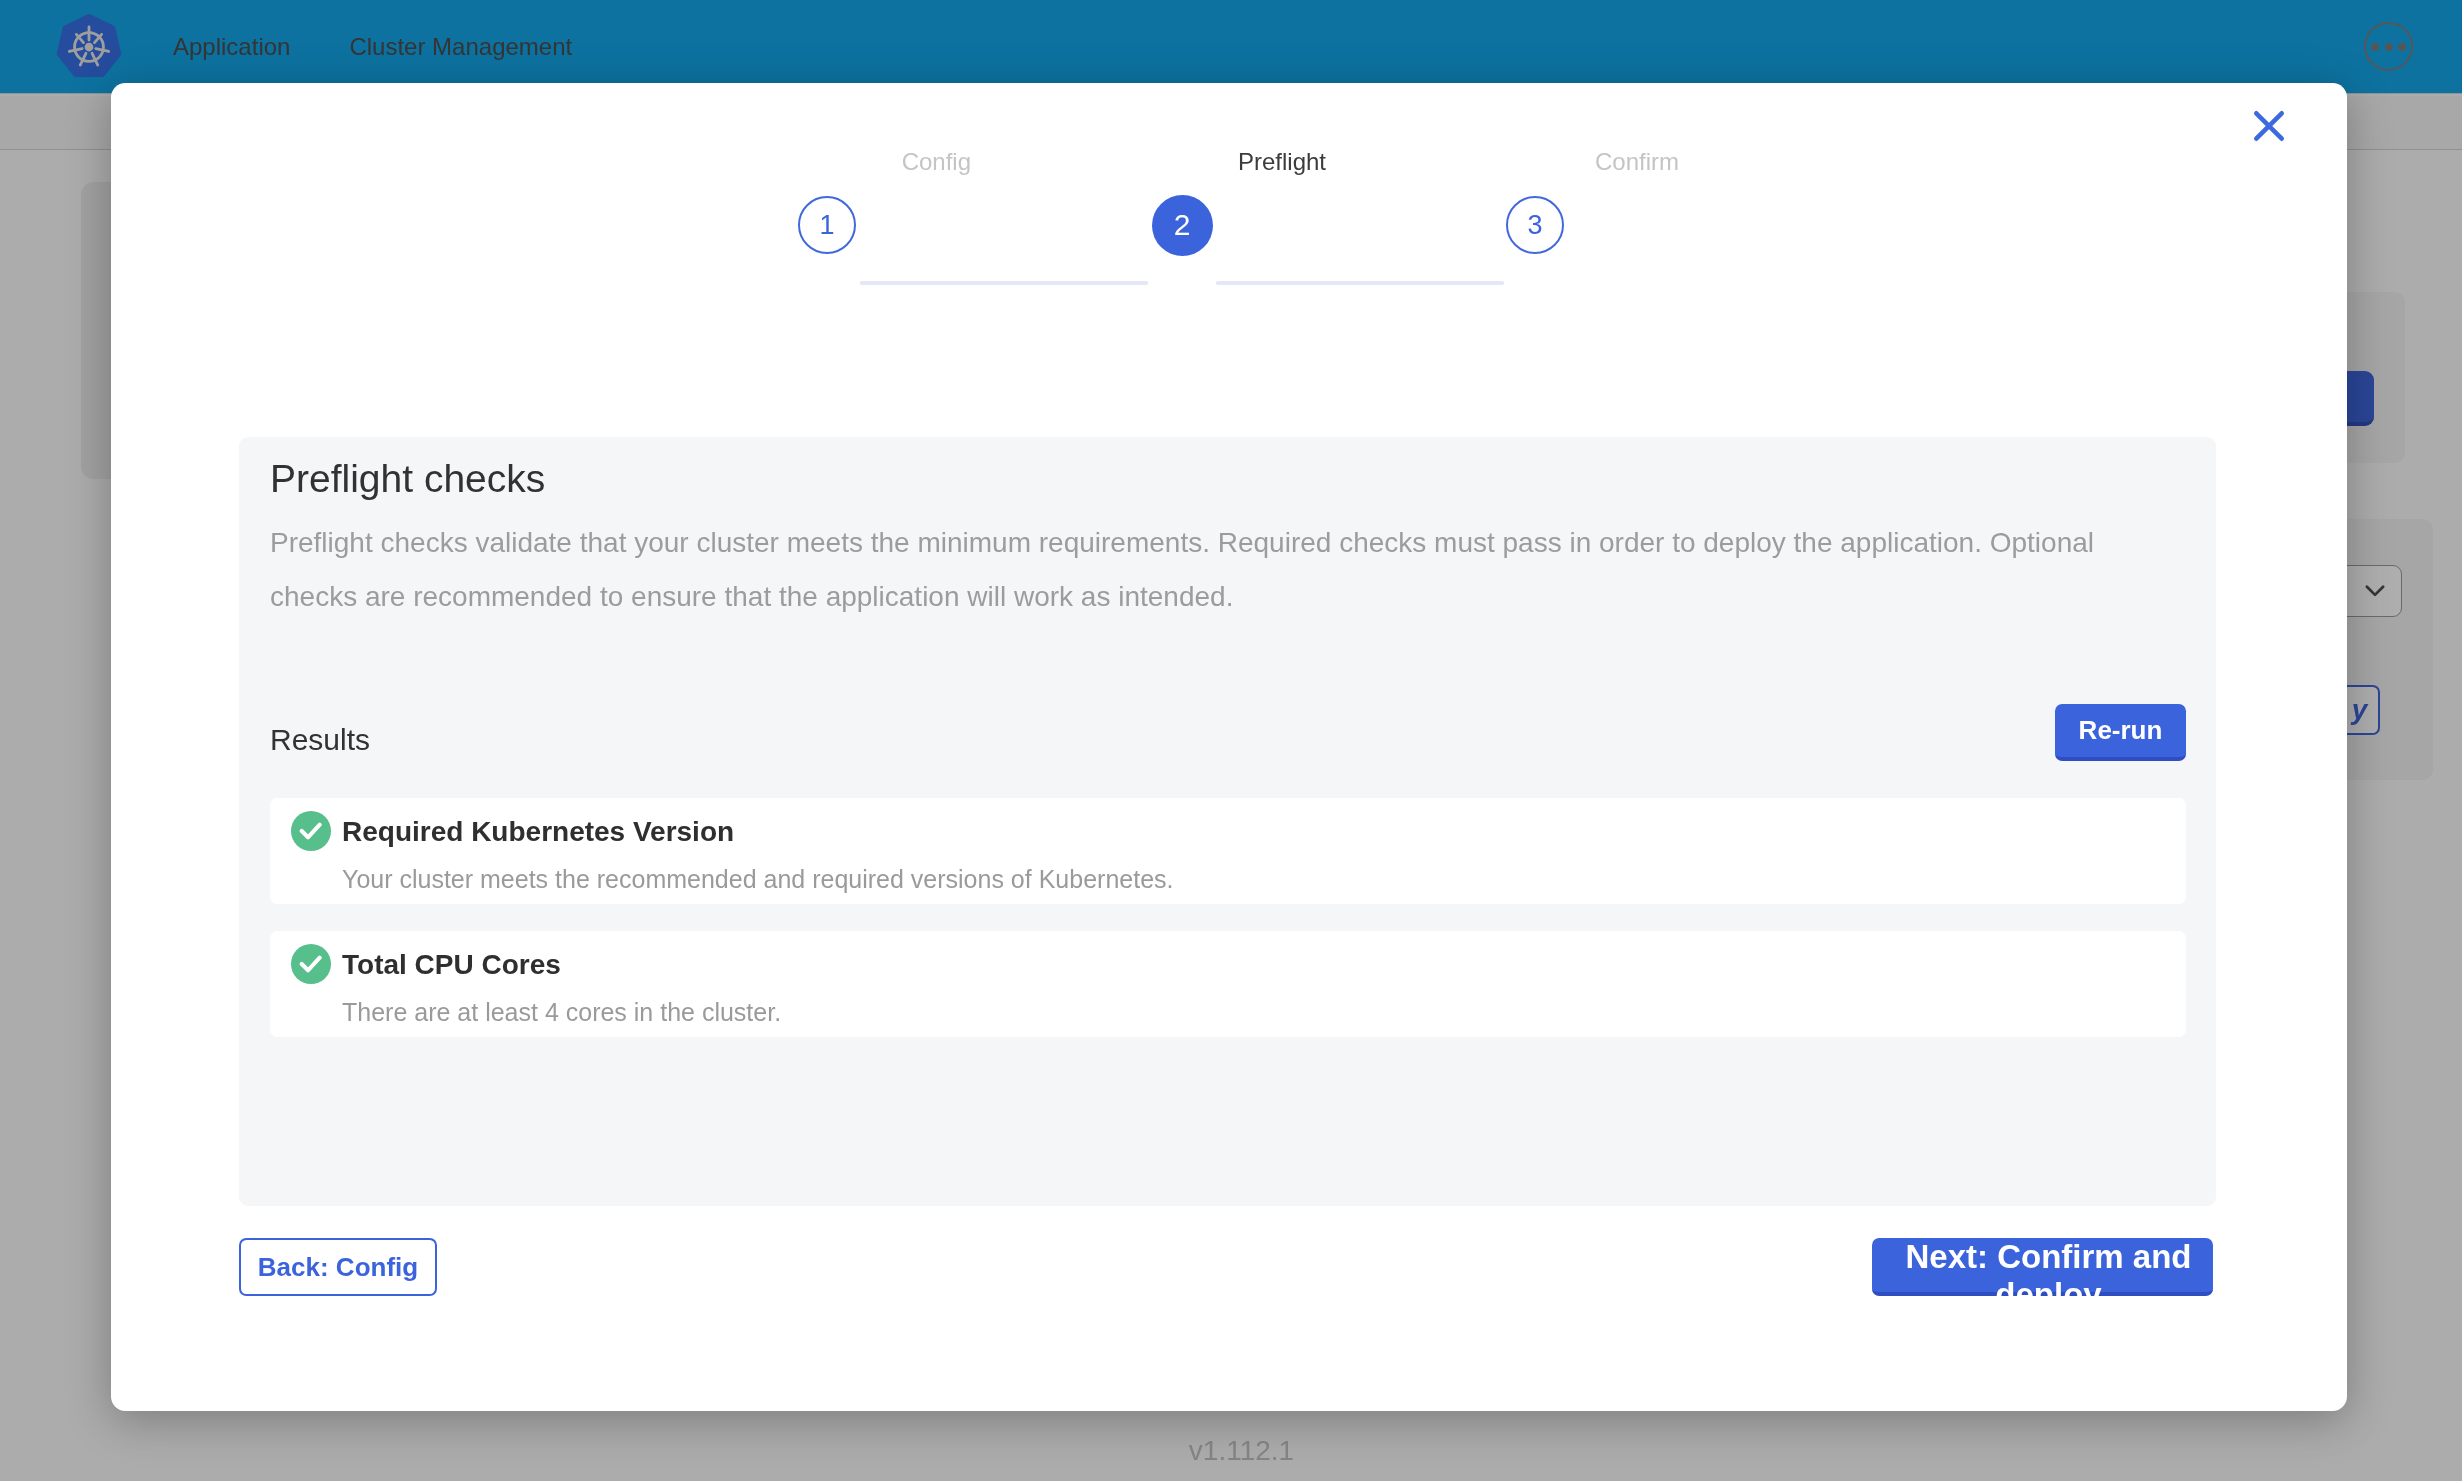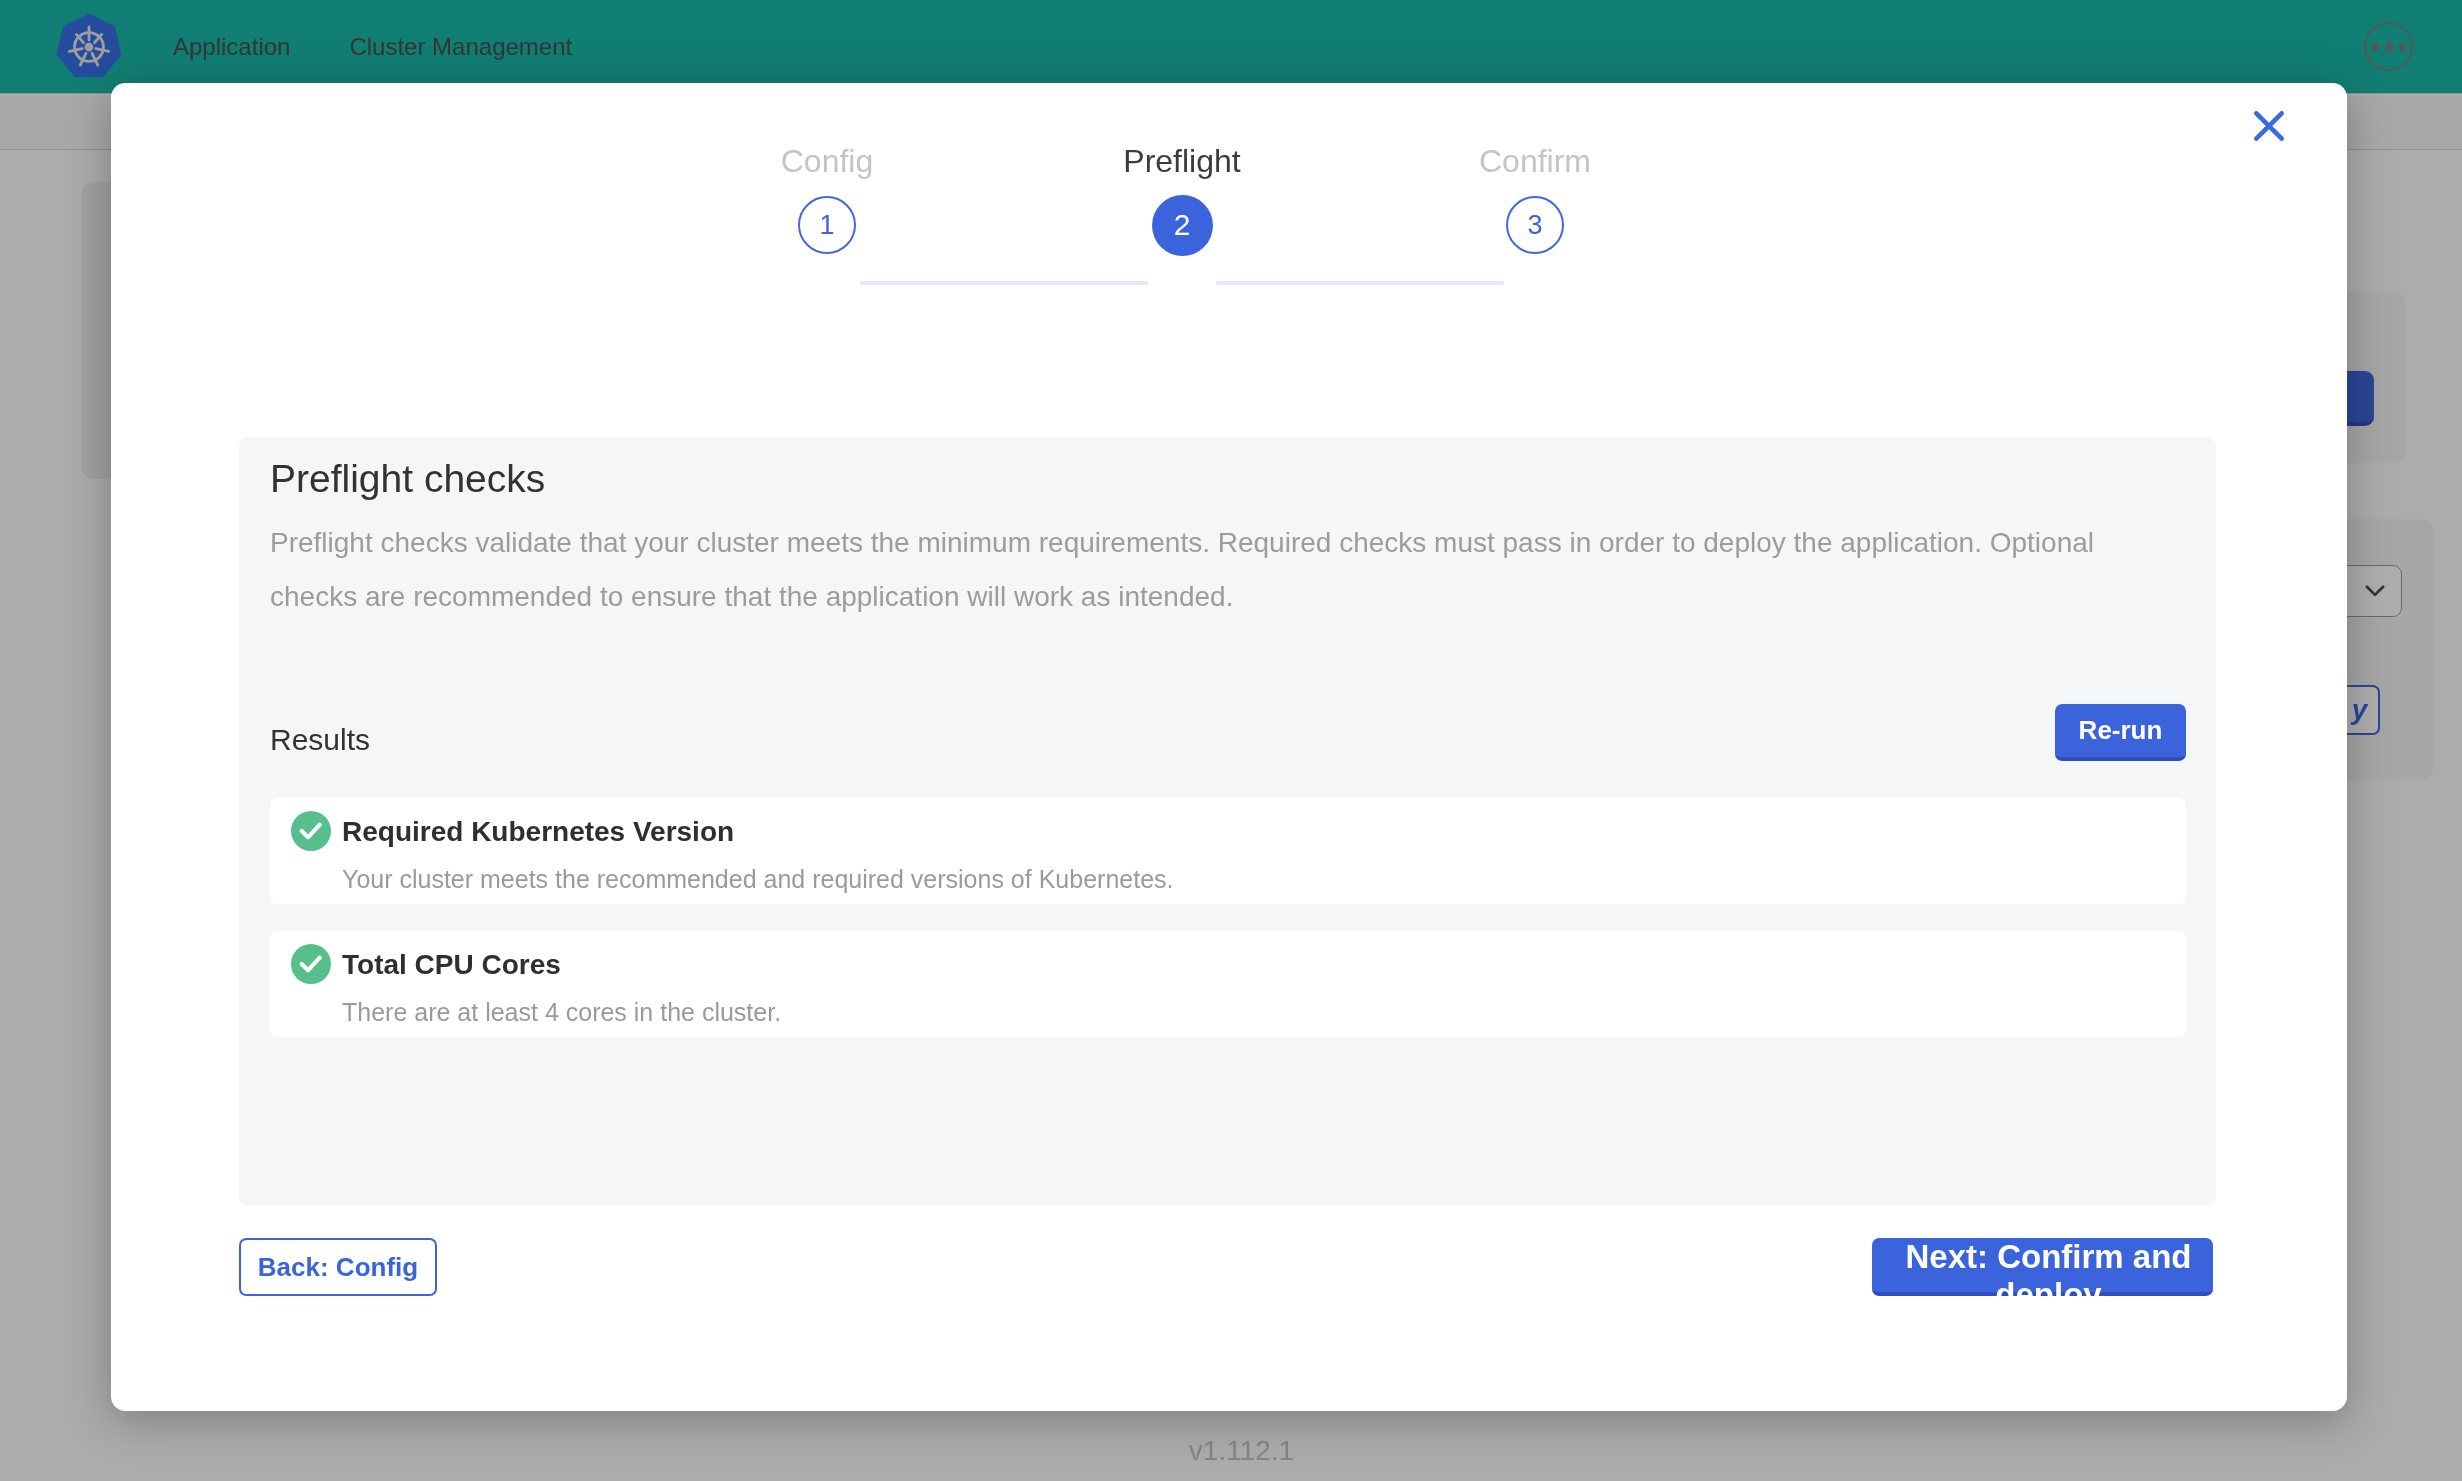--- a/index.html
+++ b/index.html
@@ -9,21 +9,21 @@
     background: #ffffff;
     overflow: hidden;
   }
   .screen { position: relative; width: 2462px; height: 1481px; overflow: hidden; }
 
   
   .page { position: absolute; inset: 0; background: #fdfdfd; z-index: 1; }
 
   .nav {
     position: absolute; top: 0; left: 0; right: 0; height: 94px;
-    background: #14b8a6; border-bottom: 1.8px solid #d6d6d6;
+    background: #0ea5e9; border-bottom: 1.8px solid #d6d6d6;
     display: flex; align-items: center;
   }
   .brand { width: 70px; height: 70px; margin-left: 54px; flex: 0 0 auto; }
   .nav-items { display: flex; align-items: center; margin-left: 49px; gap: 59px; }
   .nav-item { font-size: 24px; color: #4a4a4a; font-weight: 500; cursor: pointer; }
   .nav-right { margin-left: auto; margin-right: 49px; }
   .ellipsis-btn {
     width: 49px; height: 49px; border-radius: 50%;
     border: 2.7px solid #7c7c7c; background: transparent;
     display: flex; align-items: center; justify-content: center; gap: 5.4px;
@@ -83,21 +83,21 @@
   }
   .close-btn {
     position: absolute; top: 23.4px; right: 58px; width: 40px; height: 40px;
     background: transparent; border: none; cursor: pointer; padding: 0;
   }
 
   
   .stepper { position: absolute; top: 58px; left: 0; right: 0; height: 189px; }
   .step { position: absolute; width: 288px; transform: translateX(-50%); text-align: center; }
   .step-1 { left: 716px; } .step-2 { left: 1071px; } .step-3 { left: 1424px; }
-  .step-label { font-size: 32px; line-height: 41px; color: #c4c4c4; font-weight: 400; }
+  .step-label { font-size: 24px; line-height: 41px; color: #c4c4c4; font-weight: 400; text-align: right; }
   .step.active .step-label { color: #3c3c3c; font-weight: 500; }
   .step-circle {
     width: 58px; height: 58px; margin: 14.4px auto 0; border-radius: 50%;
     background: #ffffff; border: 2.7px solid #4169dd;
     display: flex; align-items: center; justify-content: center;
     font-size: 27px; color: #3b63dc; cursor: pointer;
   }
   .step.active .step-circle {
     width: 61px; height: 61px; margin-top: 12.6px;
     background: #3b63dc; border: none; color: #ffffff; font-size: 30px;

